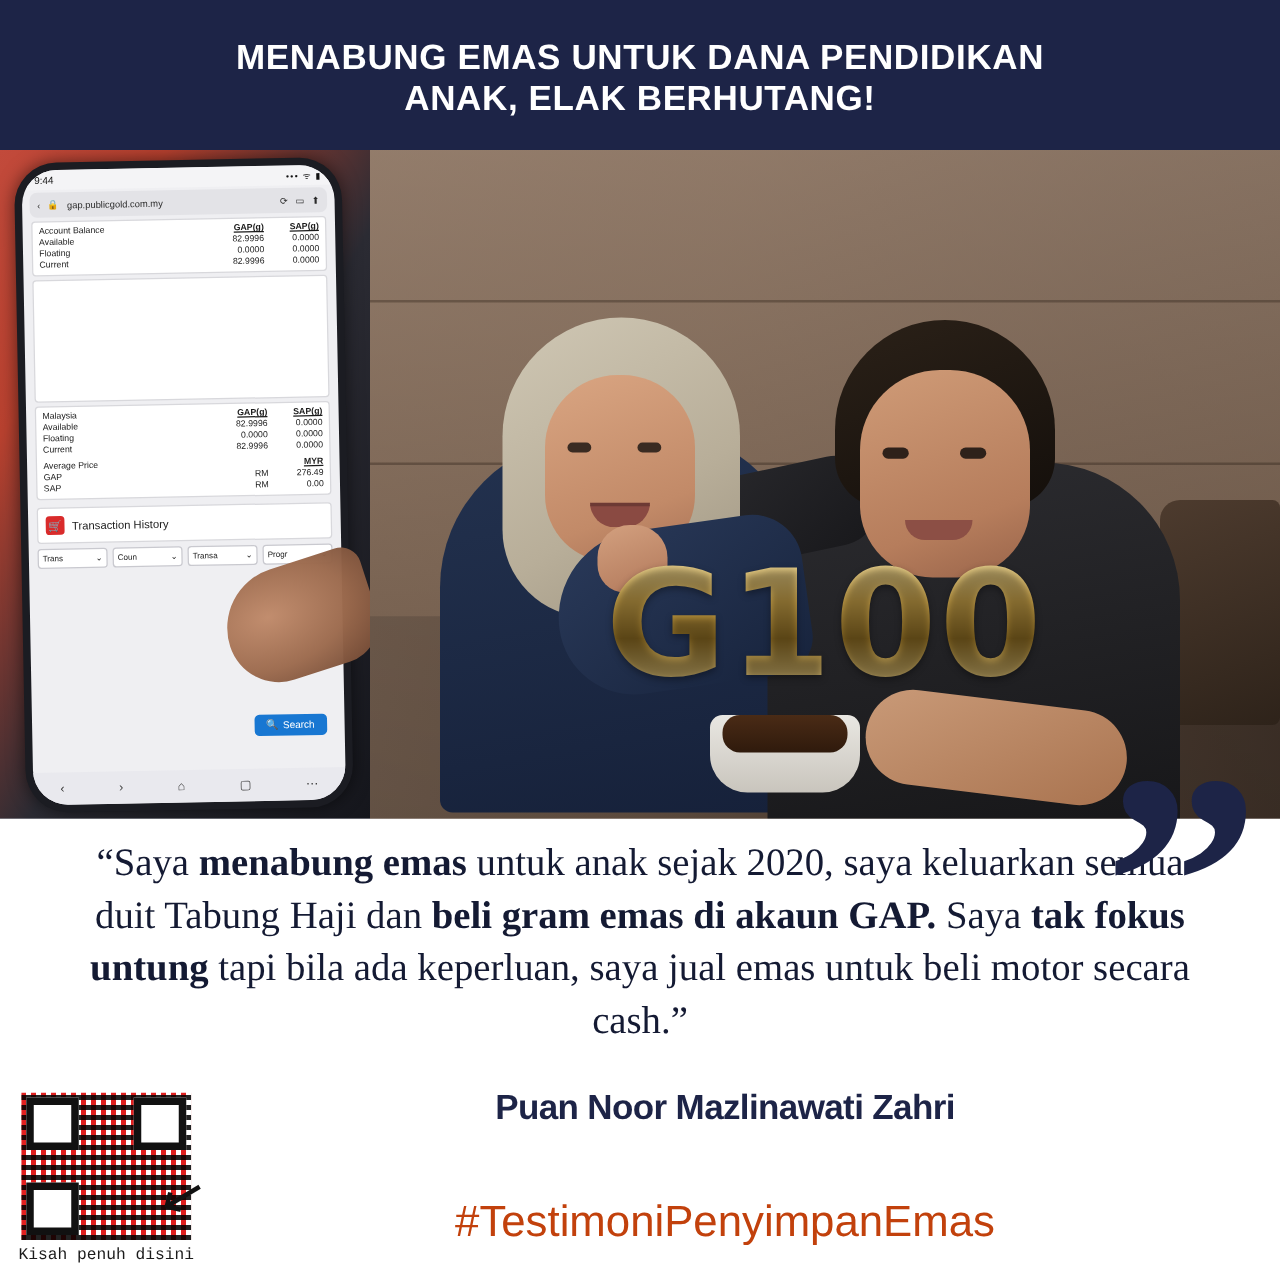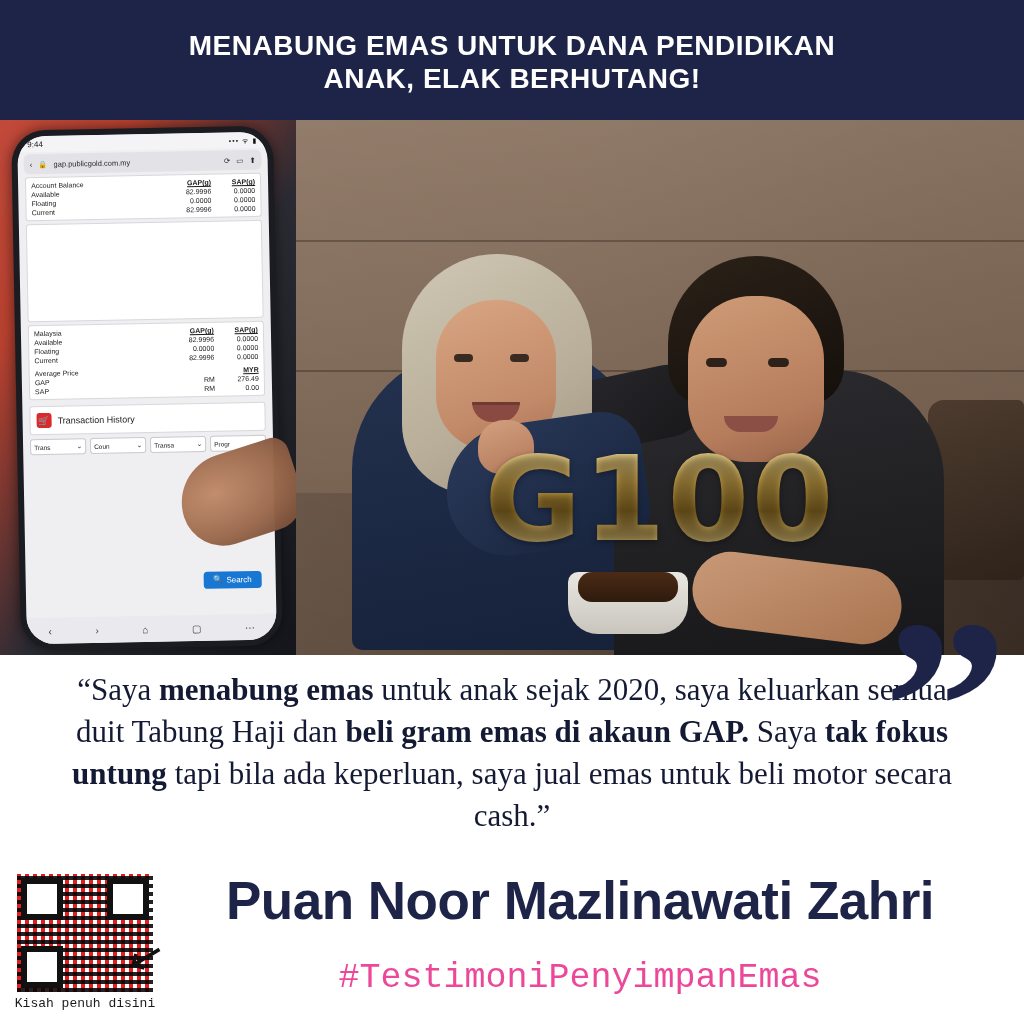--- a/index.html
+++ b/index.html
@@ -463,33 +463,33 @@
     left: 128px; top: 68px;
     font-size: 44px;
     color: #111;
     transform: rotate(14deg);
   }
   .name {
     position: absolute;
     left: 150px; top: 8px;
     width: 860px;
     text-align: center;
-    font-size: 53px;
+    font-size: 28px;
     font-weight: bold;
     color: #1d2447;
     letter-spacing: -0.5px;
   }
   .hashtag {
     position: absolute;
     left: 150px; top: 96px;
     width: 860px;
     text-align: center;
     font-size: 35px;
-    color: #ec4899;
-    font-family: Liberation Mono, monospace;
+    color: #c2410c;
+    font-family: Liberation Sans, sans-serif;
   }
 </style>
 </head>
 <body>
 
 <div class="poster">
 
   <div class="header">
     <div class="header-line">MENABUNG EMAS UNTUK DANA PENDIDIKAN</div>
     <div class="header-line">ANAK, ELAK BERHUTANG!</div>

